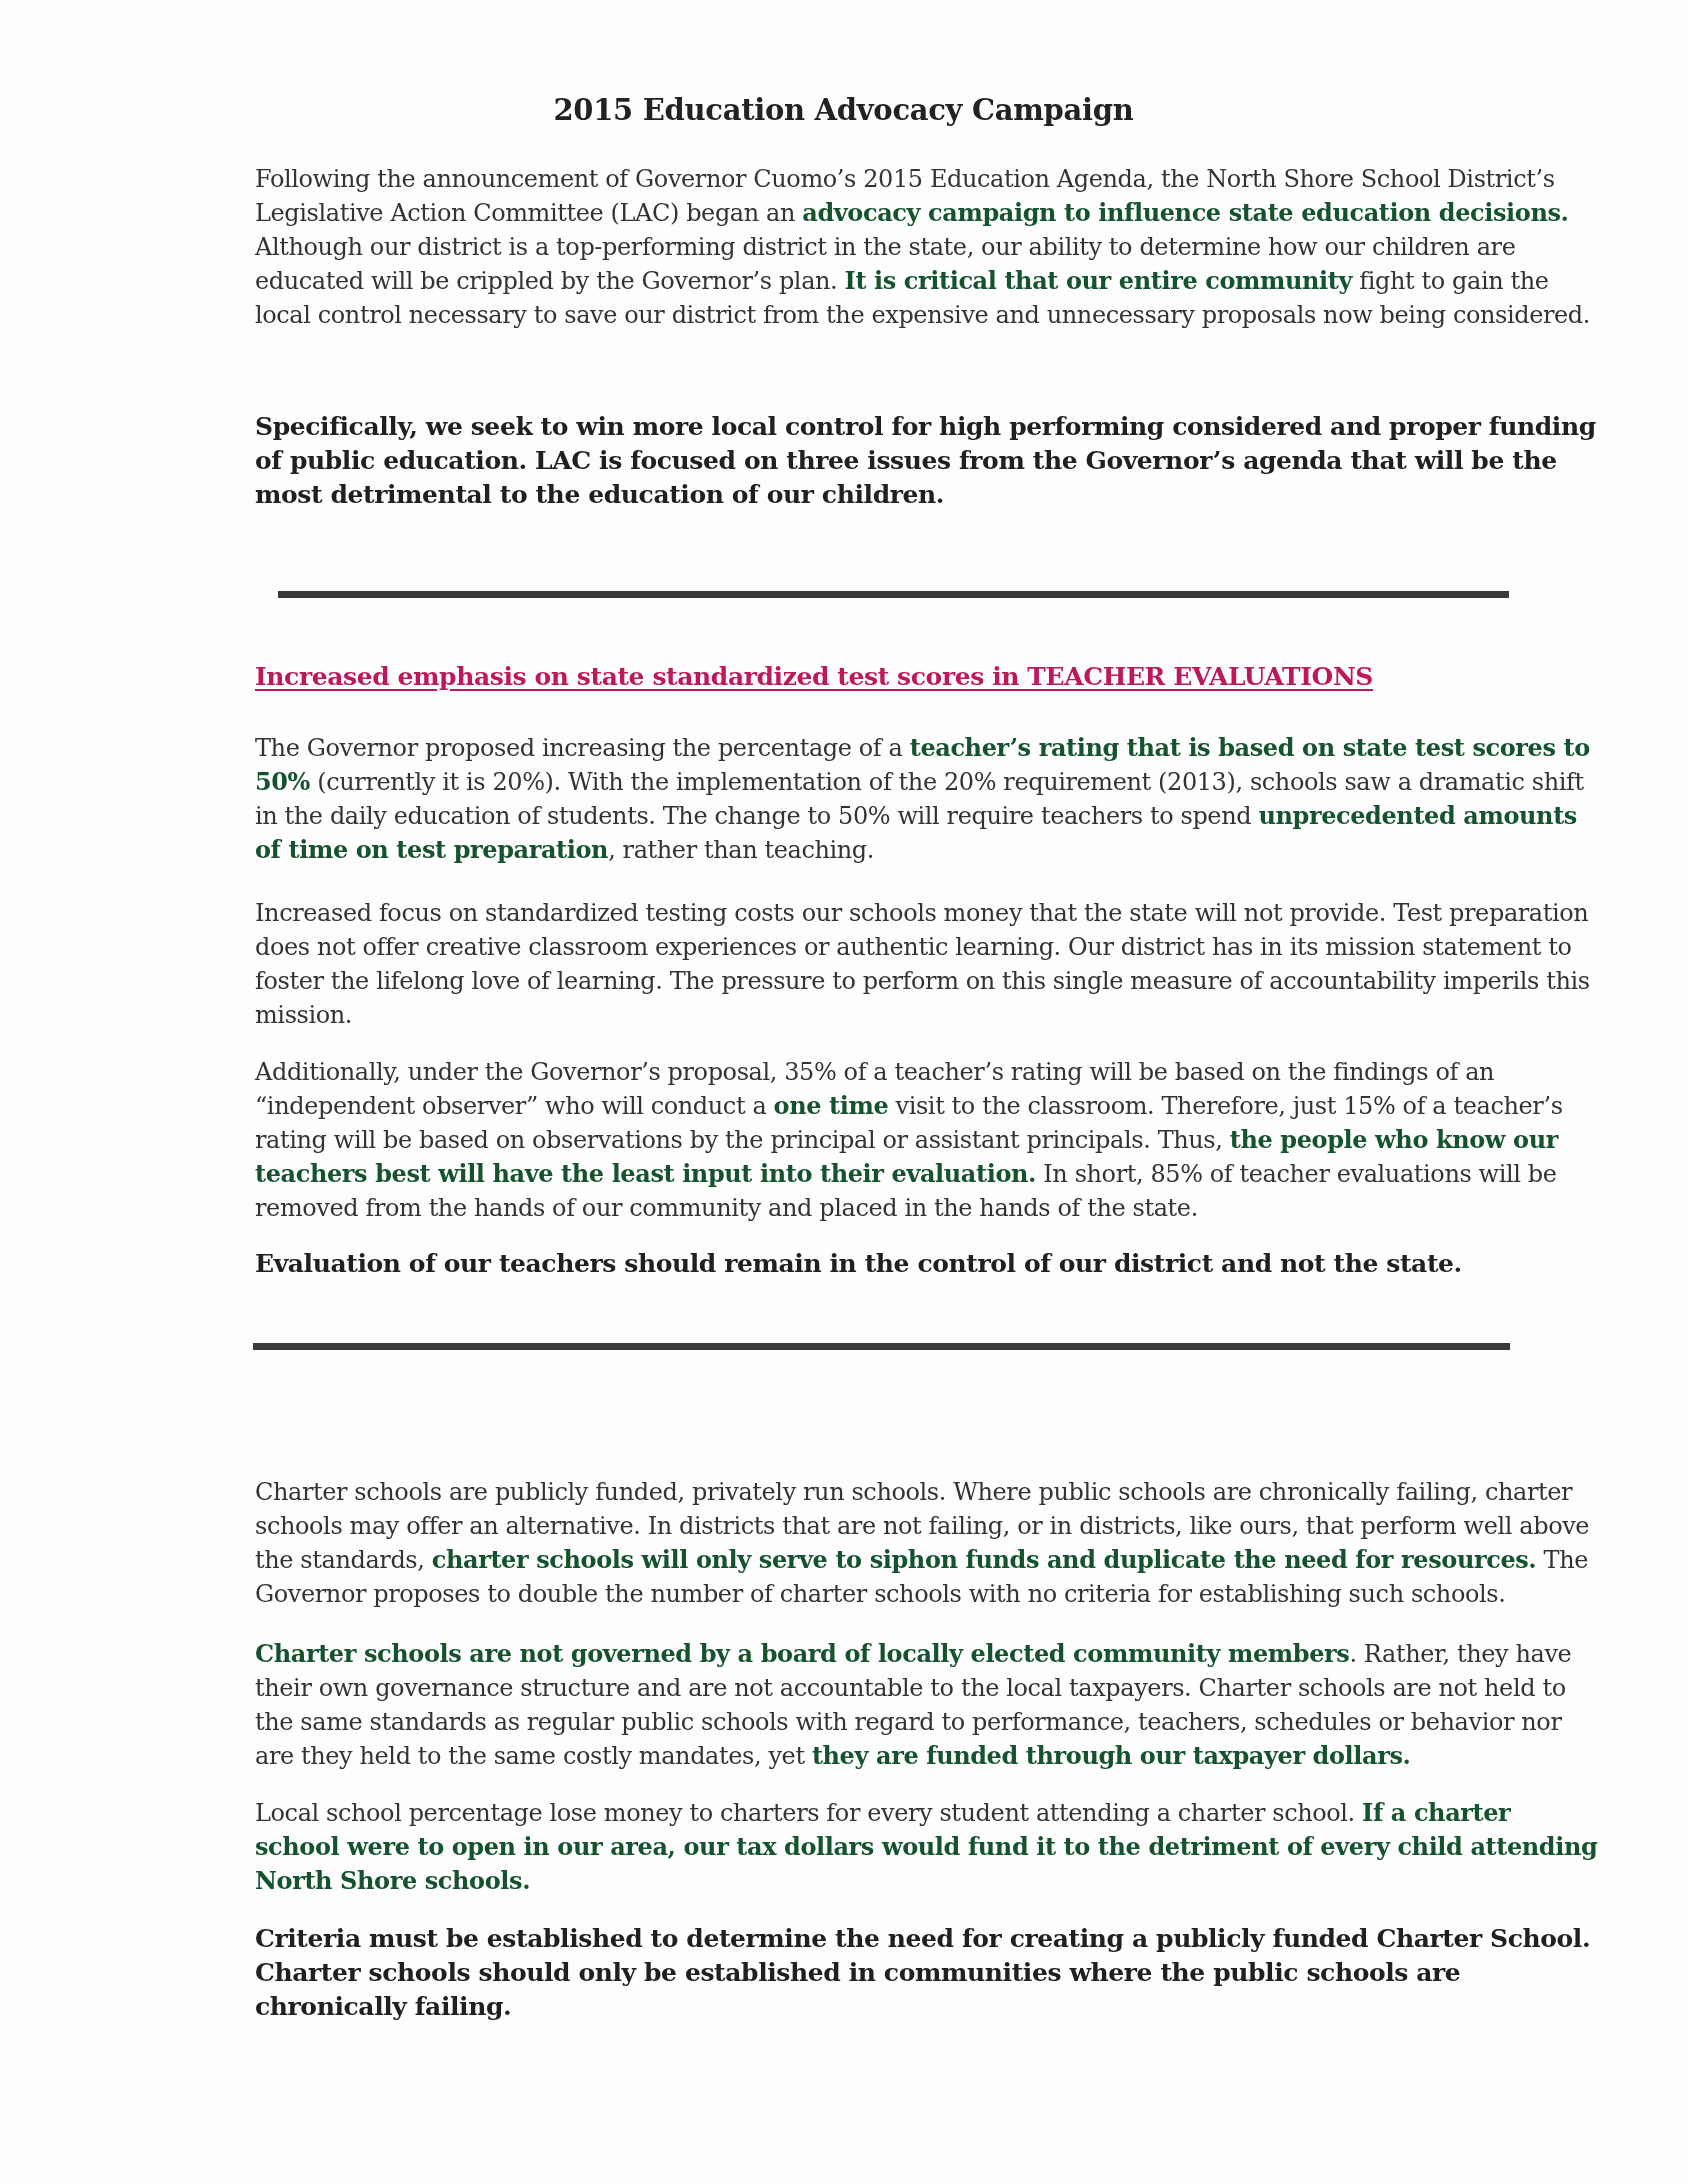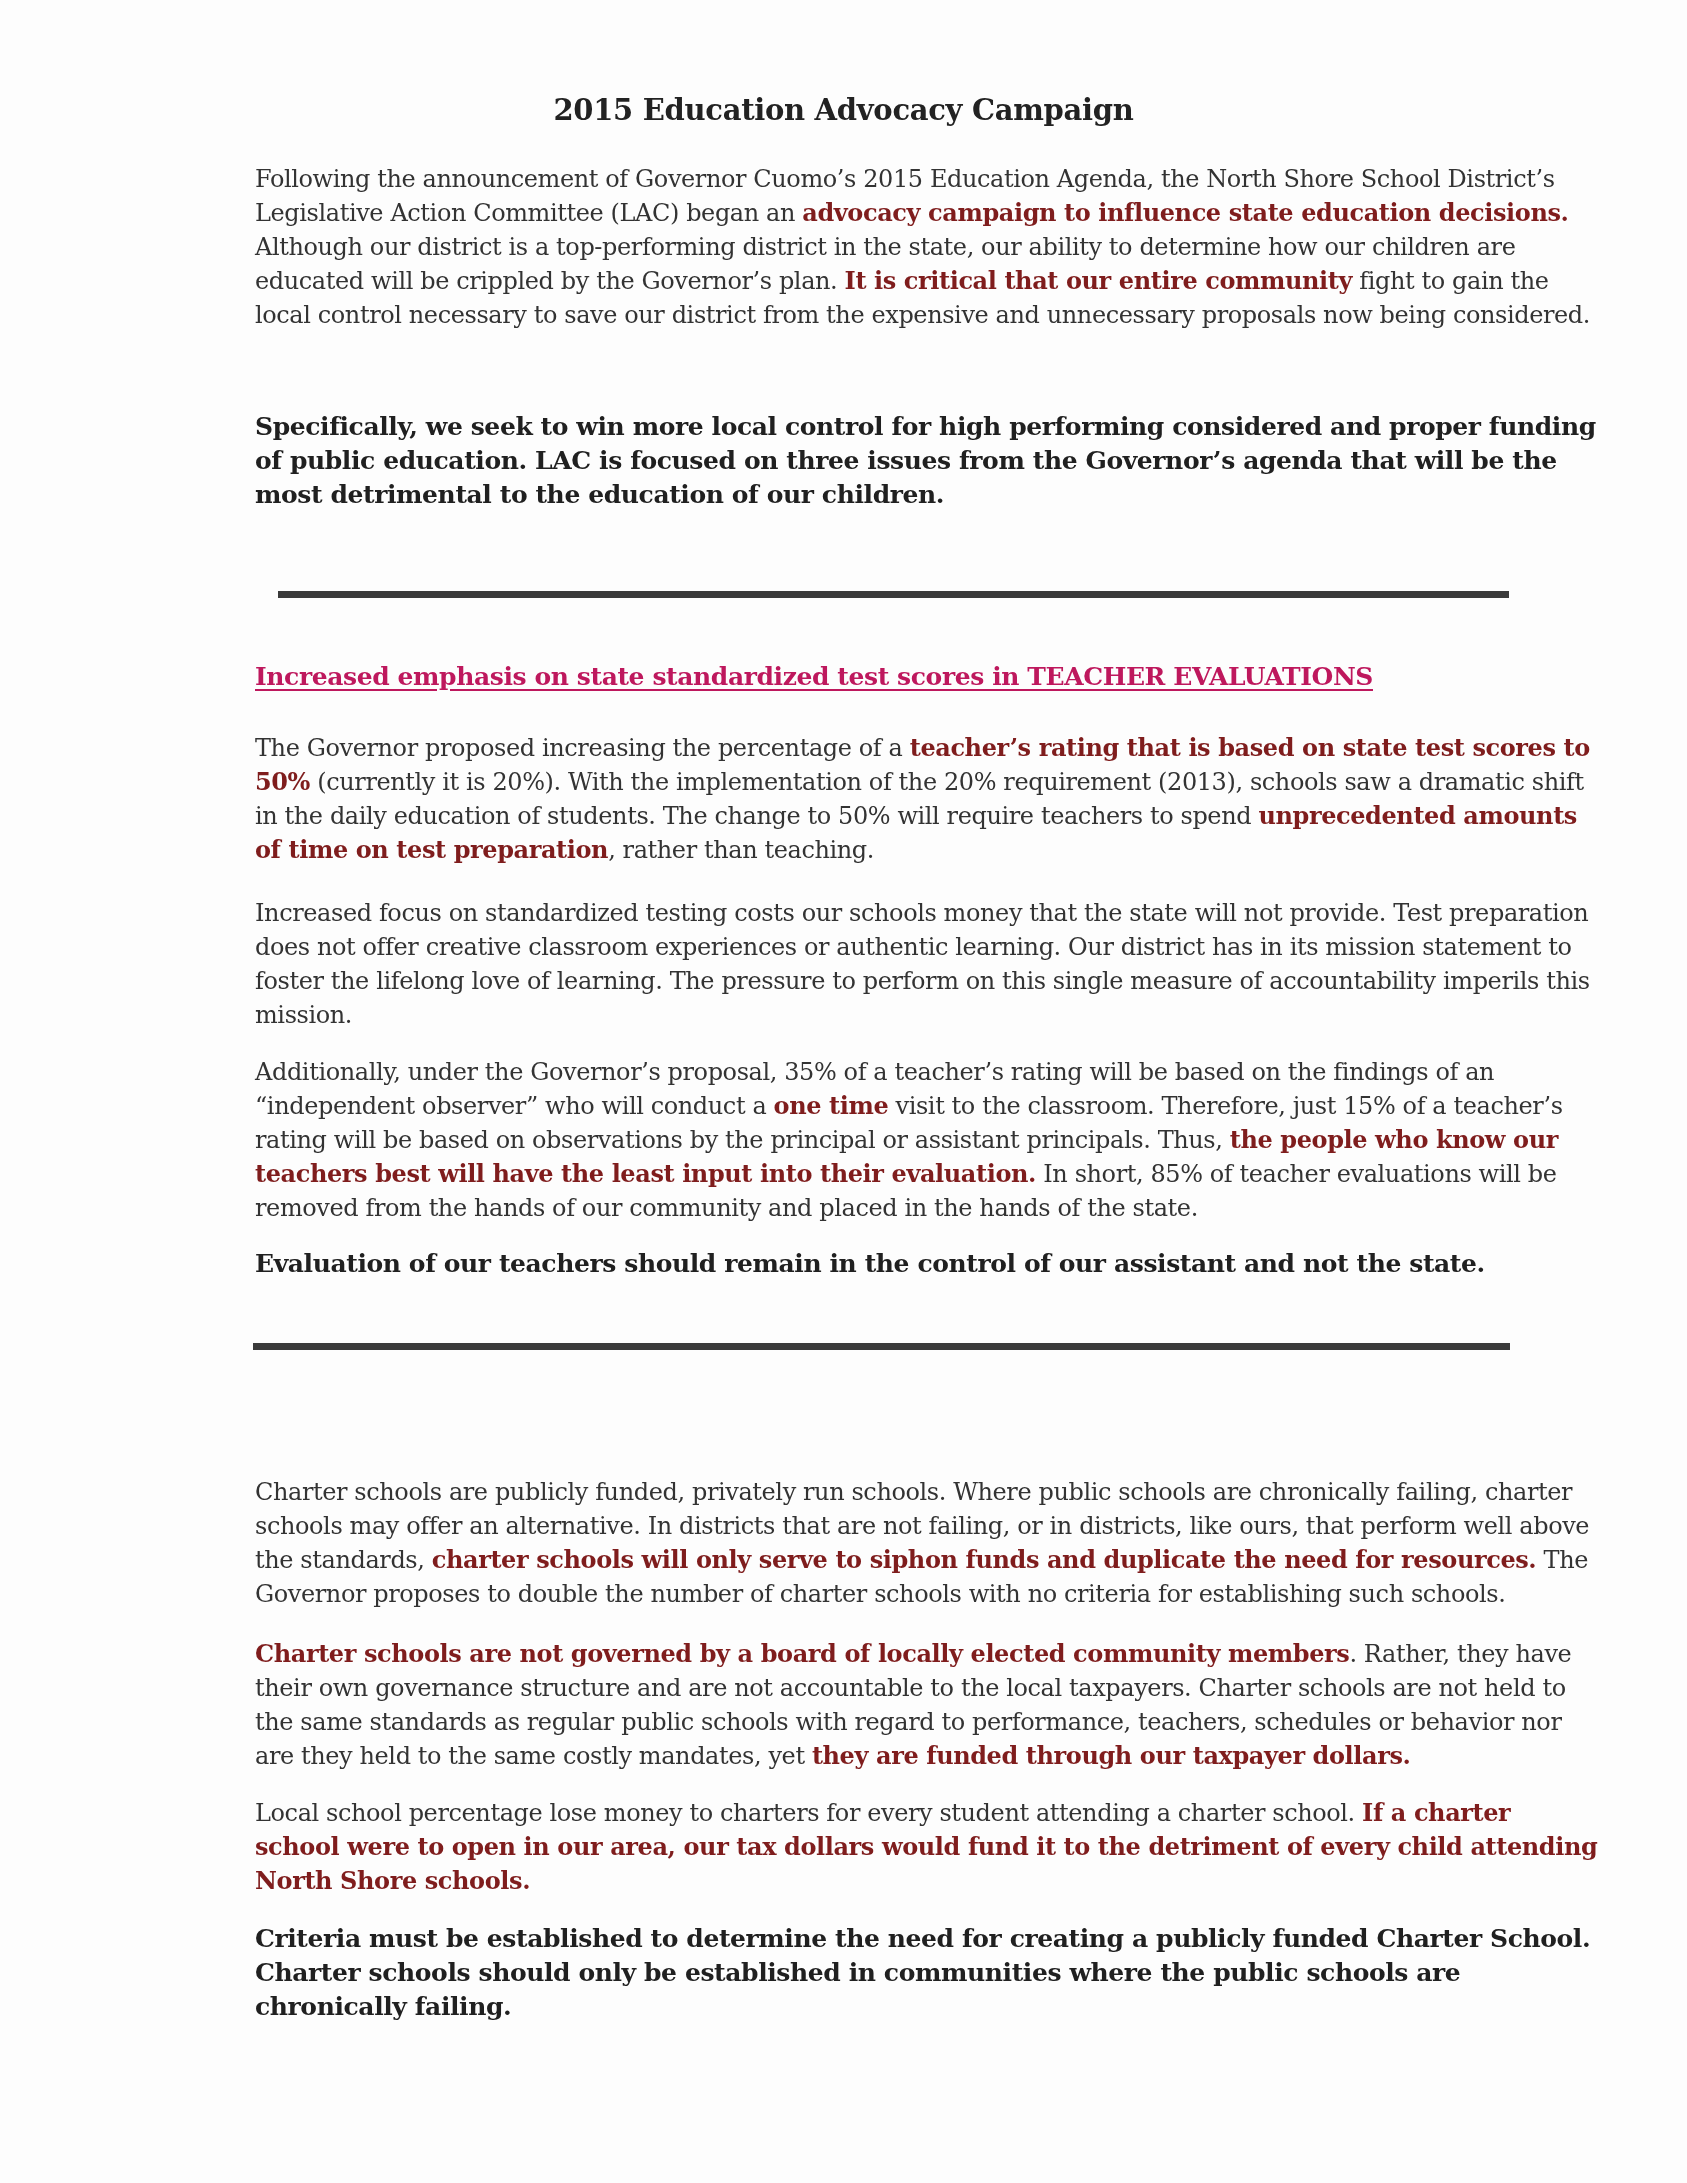--- a/index.html
+++ b/index.html
@@ -16,21 +16,21 @@
   .title {
     position: absolute; left: 0; top: 93px; width: 1687px;
     text-align: center; font-weight: bold; font-size: 29px; color: #222;
     letter-spacing: -0.3px;
   }
   .block {
     position: absolute; left: 255px; width: 1343px;
     font-size: 24px; line-height: 34px; color: #333;
     letter-spacing: -0.4px;
   }
-  .block b { color: #7f1d1d; }
+  .block b { color: #14532d; }
   .block.strong { font-weight: bold; color: #202020; line-height: 34px; font-size: 25px; }
   .heading {
     position: absolute; left: 255px; font-size: 25px; font-weight: bold;
     text-decoration: underline; text-underline-offset: 4px; color: #be185d;
     letter-spacing: -0.4px;
   }
   .rule { position: absolute; height: 6.6px; background: #3a3a3a; }
 </style>
 </head>
 <body>
@@ -46,21 +46,21 @@
   <div class="rule" style="left:278px; top:591px; width:1231px;"></div>
 
   <div class="heading" style="top:662px;">Increased emphasis on state standardized test scores in TEACHER EVALUATIONS</div>
 
   <div class="block" style="top:731px;"><span>The Governor proposed increasing the percentage of a </span><b>teacher’s rating that is based on state test scores to 50%</b><span> (currently it is 20%).  With the implementation of the 20% requirement (2013), schools saw a dramatic shift in the daily education of students. The change to 50% will require teachers to spend </span><b>unprecedented amounts of time on test preparation</b><span>, rather than teaching.</span></div>
 
   <div class="block" style="top:896px;">Increased focus on standardized testing costs our schools money that the state will not provide. Test preparation does not offer creative classroom experiences or authentic learning. Our district has in its mission statement to foster the lifelong love of learning. The pressure to perform on this single measure of accountability imperils this mission.</div>
 
   <div class="block" style="top:1055px;"><span>Additionally, under the Governor’s proposal, 35% of a teacher’s rating will be based on the findings of an “independent observer” who will conduct a </span><b>one time</b><span> visit to the classroom.  Therefore, just 15% of a teacher’s rating will be based on observations by the principal or assistant principals.  Thus, </span><b>the people who know our teachers best will have the least input into their evaluation.</b><span> In short, 85% of teacher evaluations will be removed from the hands of our community and placed in the hands of the state.</span></div>
 
-  <div class="block strong" style="top:1247px;">Evaluation of our teachers should remain in the control of our assistant and not the state.</div>
+  <div class="block strong" style="top:1247px;">Evaluation of our teachers should remain in the control of our district and not the state.</div>
 
   <div class="rule" style="left:253px; top:1343px; width:1257px;"></div>
 
 
   <div class="block" style="top:1475px;"><span>Charter schools are publicly funded, privately run schools. Where public schools are chronically failing, charter schools may offer an alternative.  In districts that are not failing, or in districts, like ours, that perform well above the standards, </span><b>charter schools will only serve to siphon funds and duplicate the need for resources.</b><span> The Governor proposes to double the number of charter schools with no criteria for establishing such schools.</span></div>
 
   <div class="block" style="top:1637px;"><b>Charter schools are not governed by a board of locally elected community members</b><span>. Rather, they have their own governance structure and are not accountable to the local taxpayers.  Charter schools are not held to the same standards as regular public schools with regard to performance, teachers, schedules or behavior nor are they held to the same costly mandates, yet </span><b>they are funded through our taxpayer dollars.</b></div>
 
   <div class="block" style="top:1796px;"><span>Local school percentage lose money to charters for every student attending a charter school.  </span><b>If a charter school were to open in our area, our tax dollars would fund it to the detriment of every child attending North Shore schools.</b></div>
 

